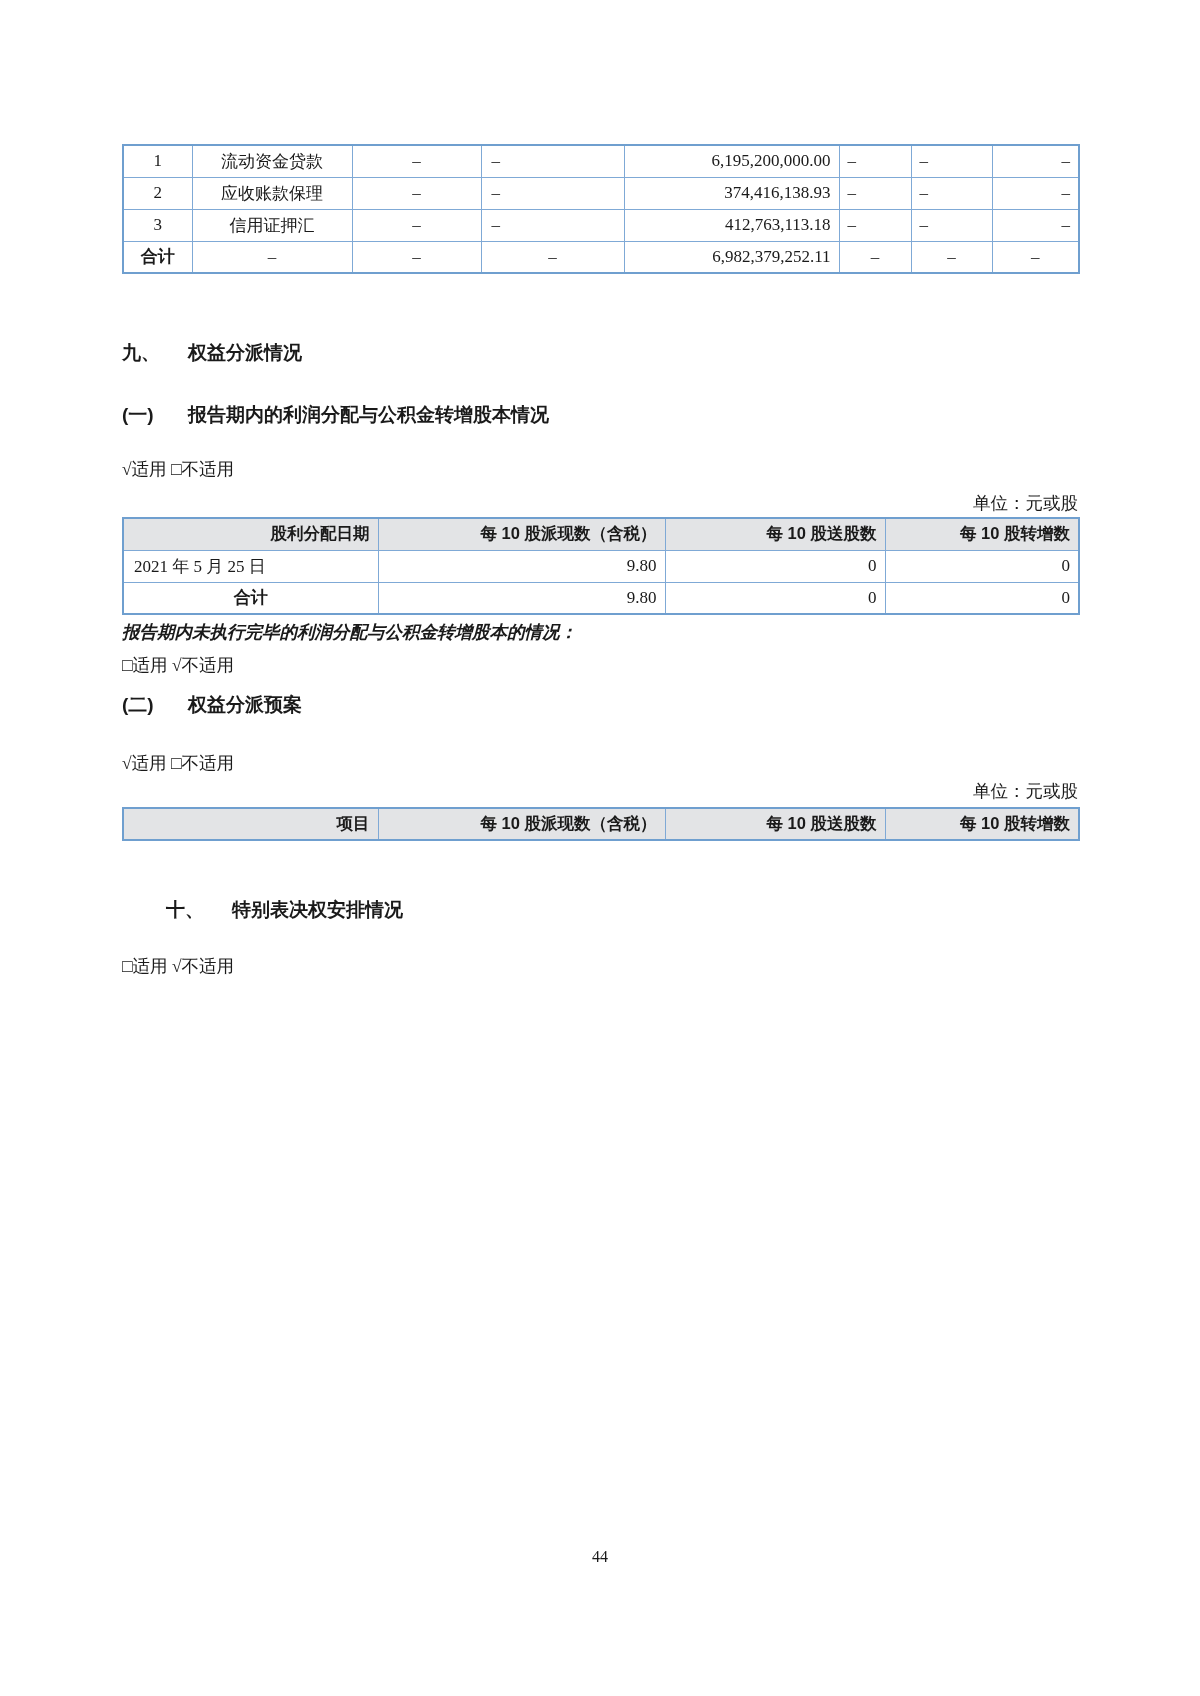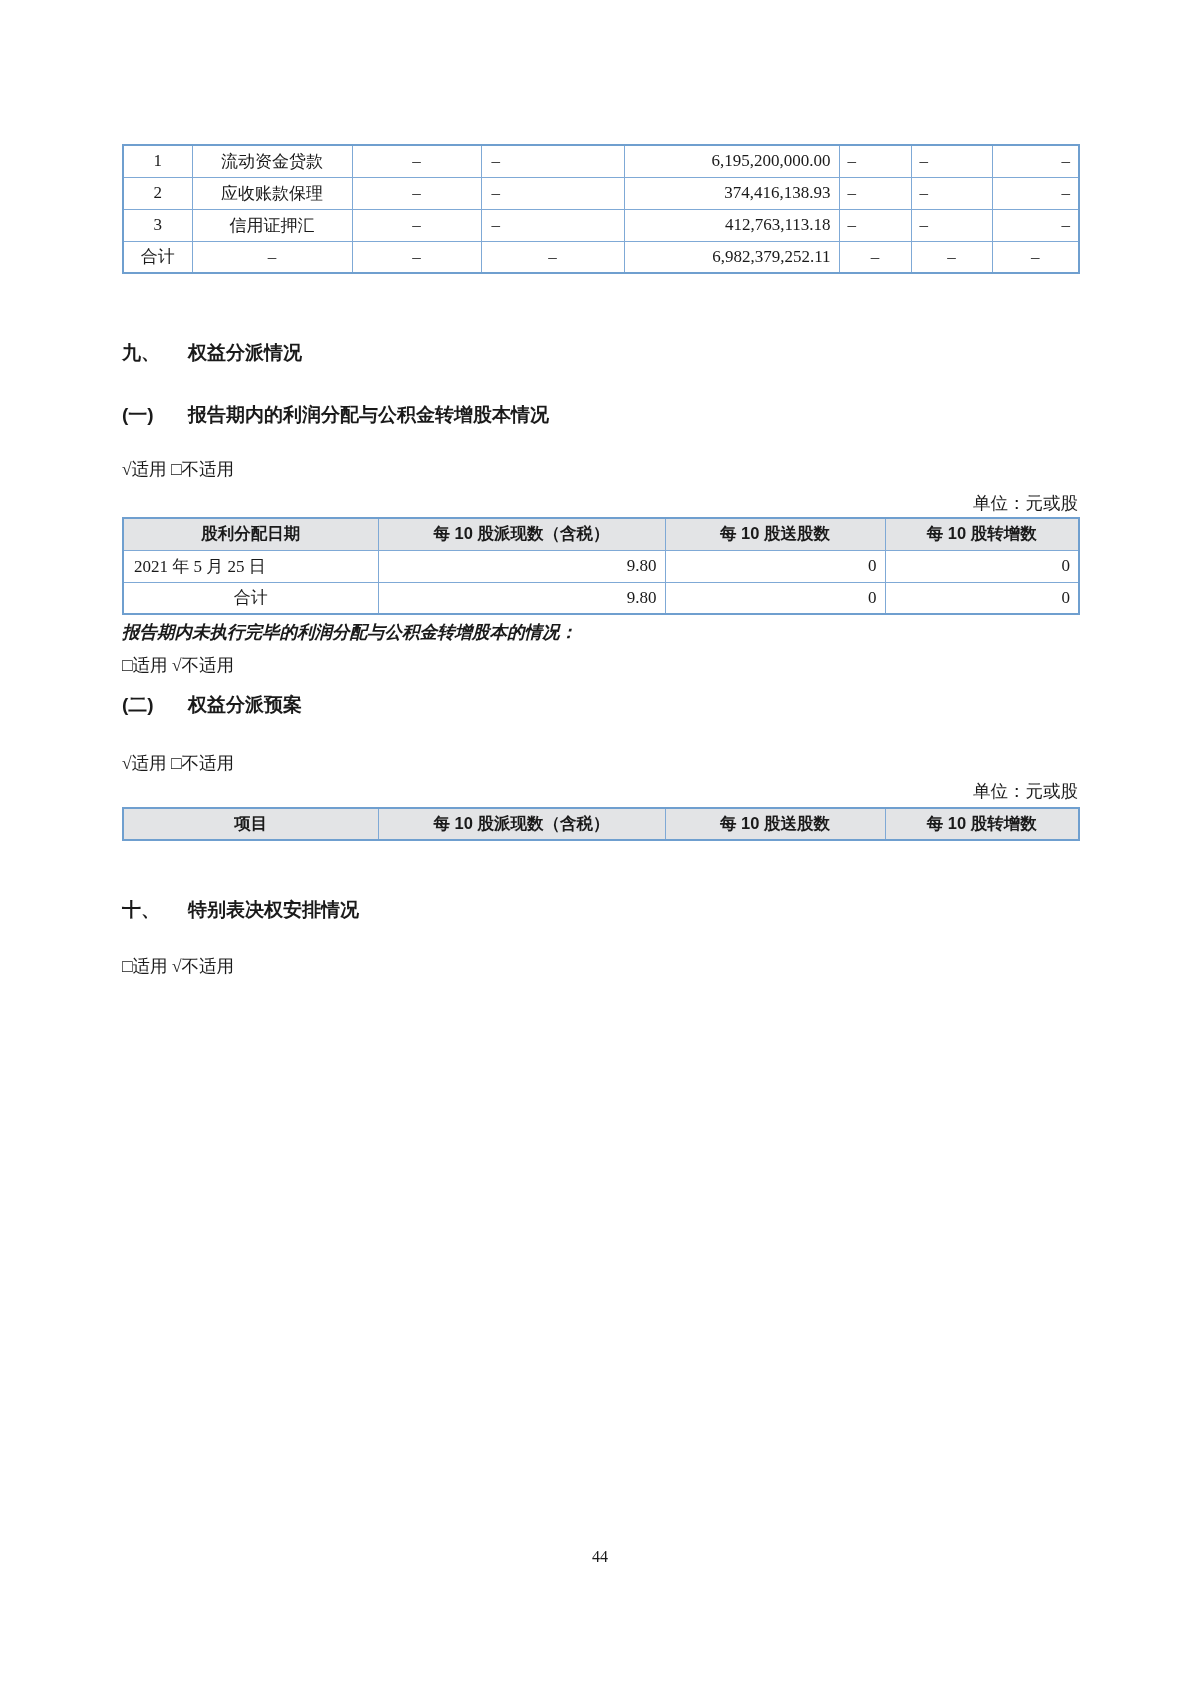--- a/index.html
+++ b/index.html
@@ -21,42 +21,42 @@
     height:32px;
     padding:0 8px;
     font-size:17px;
     font-family:"Liberation Serif","DejaVu Serif",serif;
     overflow:hidden; white-space:nowrap;
   }
   th {
     background:#e3e4e6;
     font-family:"Liberation Sans","DejaVu Sans",sans-serif;
     font-weight:bold;
-    text-align:center;
+    text-align:right;
     font-size:16.5px;
   }
   .ce { text-align:center; }
   .le { text-align:left; }
   .ri { text-align:right; }
-  .bold { font-weight:normal; }
+  .bold { font-weight:bold; }
   .lp { padding-left:10px; }
 
   .t1 { margin-top:144px; }
   .t2 { margin-top:3px; }
   .t3 { margin-top:5px;border-radius:22px; }
 
   .h-sec {
     font-family:"Liberation Sans","DejaVu Sans",sans-serif;
     font-weight:bold; font-size:19px; line-height:26px;
   }
   .h-sec .num { display:inline-block; width:66px; }
   .h9  { margin-top:66px; }
   .hs1 { margin-top:36px; }
   .hs2 { margin-top:16px; }
-  .h10 { margin-top:56px; }
+  .h10 { margin-top:56px;margin-left:44px; }
 
   .line { font-size:17.5px; line-height:22px; }
   .appl1 { margin-top:30px; }
   .appl2 { margin-top:10px; }
   .appl3 { margin-top:34px; }
   .appl4 { margin-top:32px; }
   .unit  { text-align:right; }
   .unit1 { margin-top:12px; }
   .unit2 { margin-top:6px; }
 

